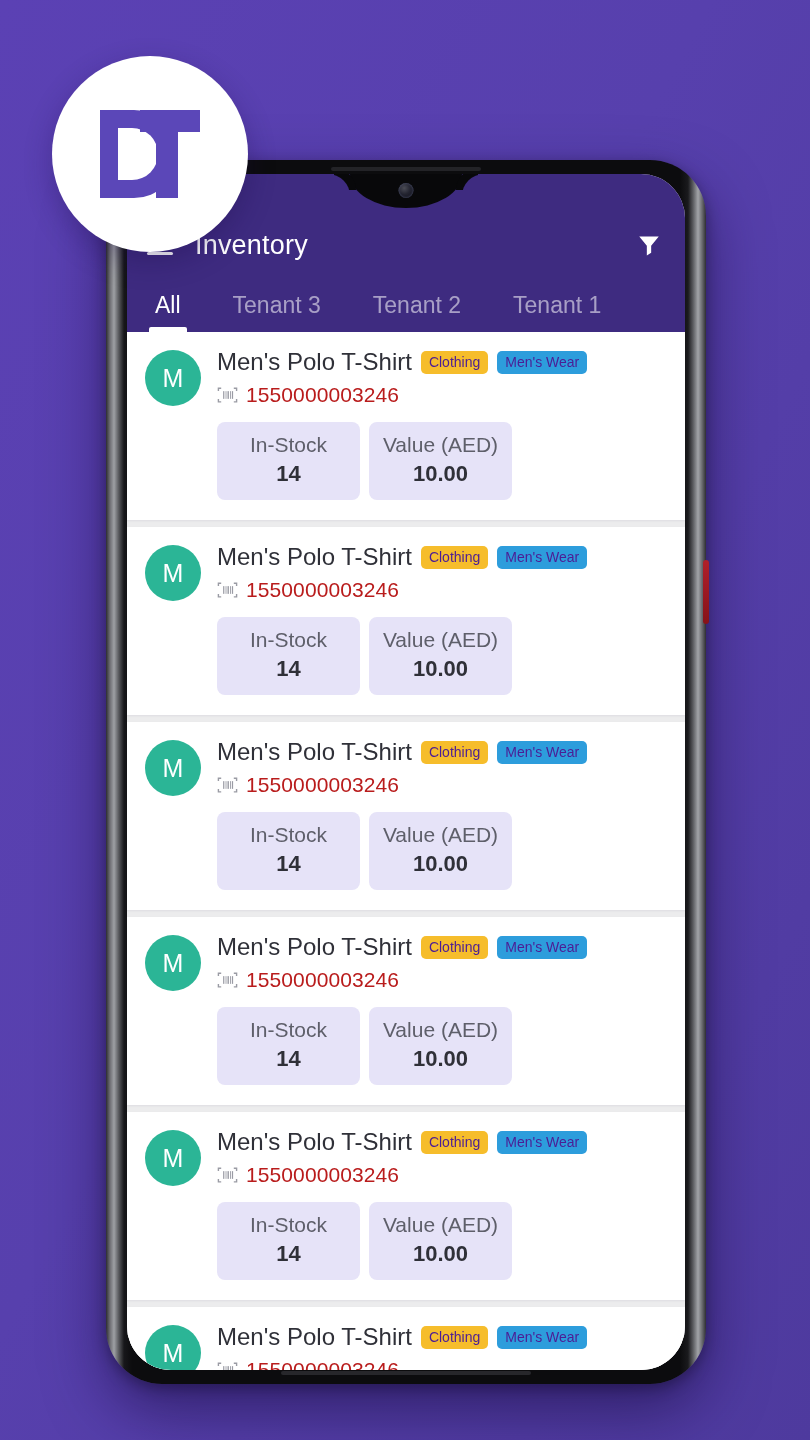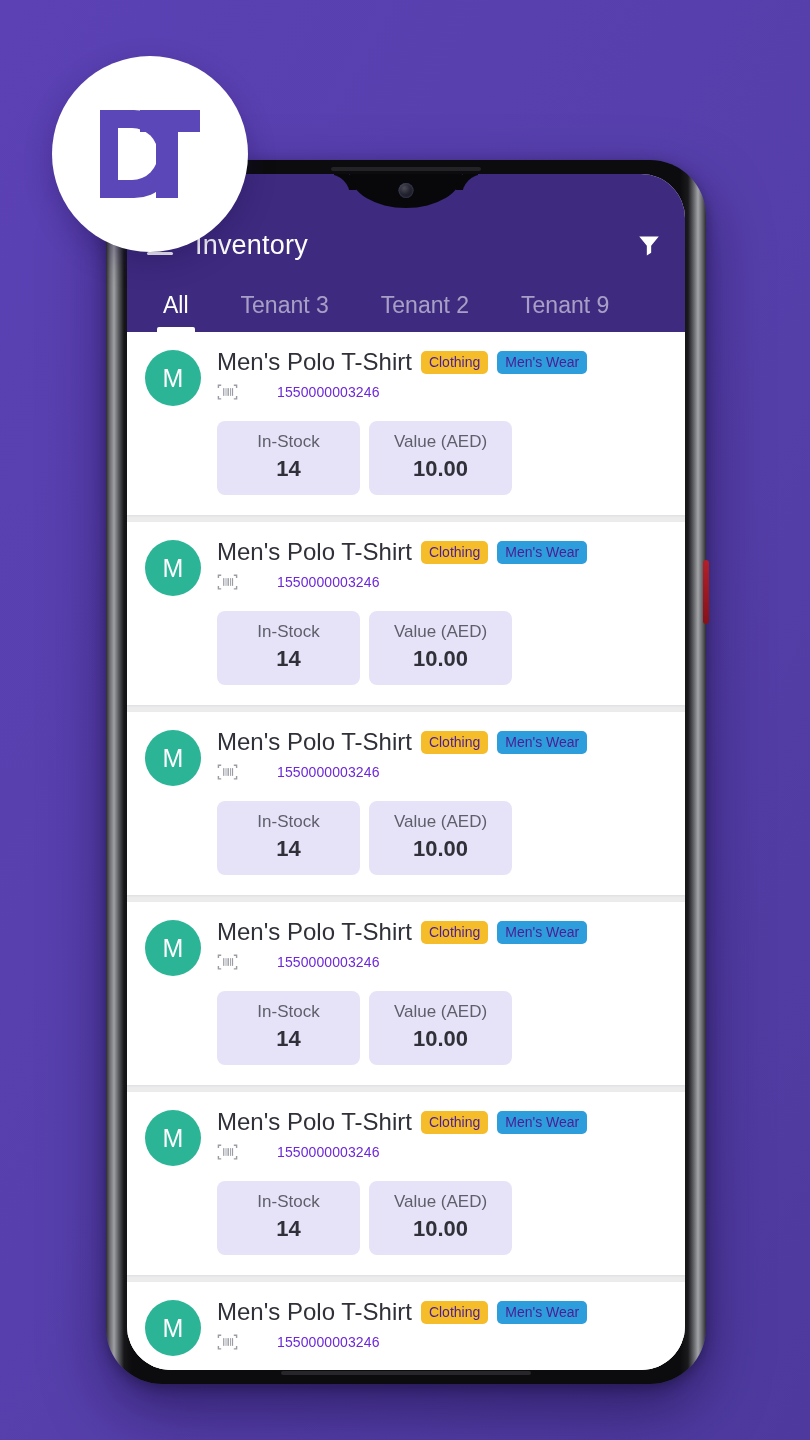--- a/index.html
+++ b/index.html
@@ -140,21 +140,21 @@
     white-space: nowrap;
   }
   .appbar-spacer { flex: 1 1 auto; }
   .filter-icon { width: 28px; height: 26px; display: block; cursor: pointer; }
 
   
   .tabs {
     display: flex;
     align-items: flex-end;
     height: 56px;
-    padding-left: 36px;
+    padding-left: 28px;
   }
   .tab {
     position: relative;
     color: rgba(255,255,255,.55);
     font-size: 23px;
     padding: 0 0 13px 0;
     margin-right: 52px;
     white-space: nowrap;
     cursor: pointer;
   }
@@ -220,41 +220,40 @@
   .badge.wear { background: #2d9ddc; }
 
   .barcode-row {
     display: flex;
     align-items: center;
     gap: 8px;
     margin-top: 7px;
   }
   .barcode-icon { width: 21px; height: 18px; display: block; flex: 0 0 auto; }
   .barcode-num {
-    font-size: 14px;
-    color: #6d28d9;
+    font-size: 21px;
+    color: #b91c1c;
     letter-spacing: .1px;
-    margin-left: 31px;
   }
 
   .stats {
     display: flex;
     gap: 9px;
     margin-top: 15px;
     margin-left: 72px;
   }
   .stat {
     width: 143px;
     background: #e6e3f8;
     border-radius: 8px;
     padding: 11px 6px 13px 6px;
     text-align: center;
   }
   .stat-label {
-    font-size: 17px;
+    font-size: 21px;
     color: #5e5f6a;
     display: block;
   }
   .stat-value {
     font-size: 22px;
     font-weight: bold;
     color: #2f3038;
     display: block;
     margin-top: 4px;
   }
@@ -308,21 +307,21 @@
             <div class="tab active">
               <span>All</span>
             </div>
             <div class="tab">
               <span>Tenant 3</span>
             </div>
             <div class="tab">
               <span>Tenant 2</span>
             </div>
             <div class="tab">
-              <span>Tenant 9</span>
+              <span>Tenant 1</span>
             </div>
           </div>
         </div>
 
         <div class="list">
 
           <div class="card">
             <div class="card-head">
               <div class="avatar">M</div>
               <div class="card-head-right">

